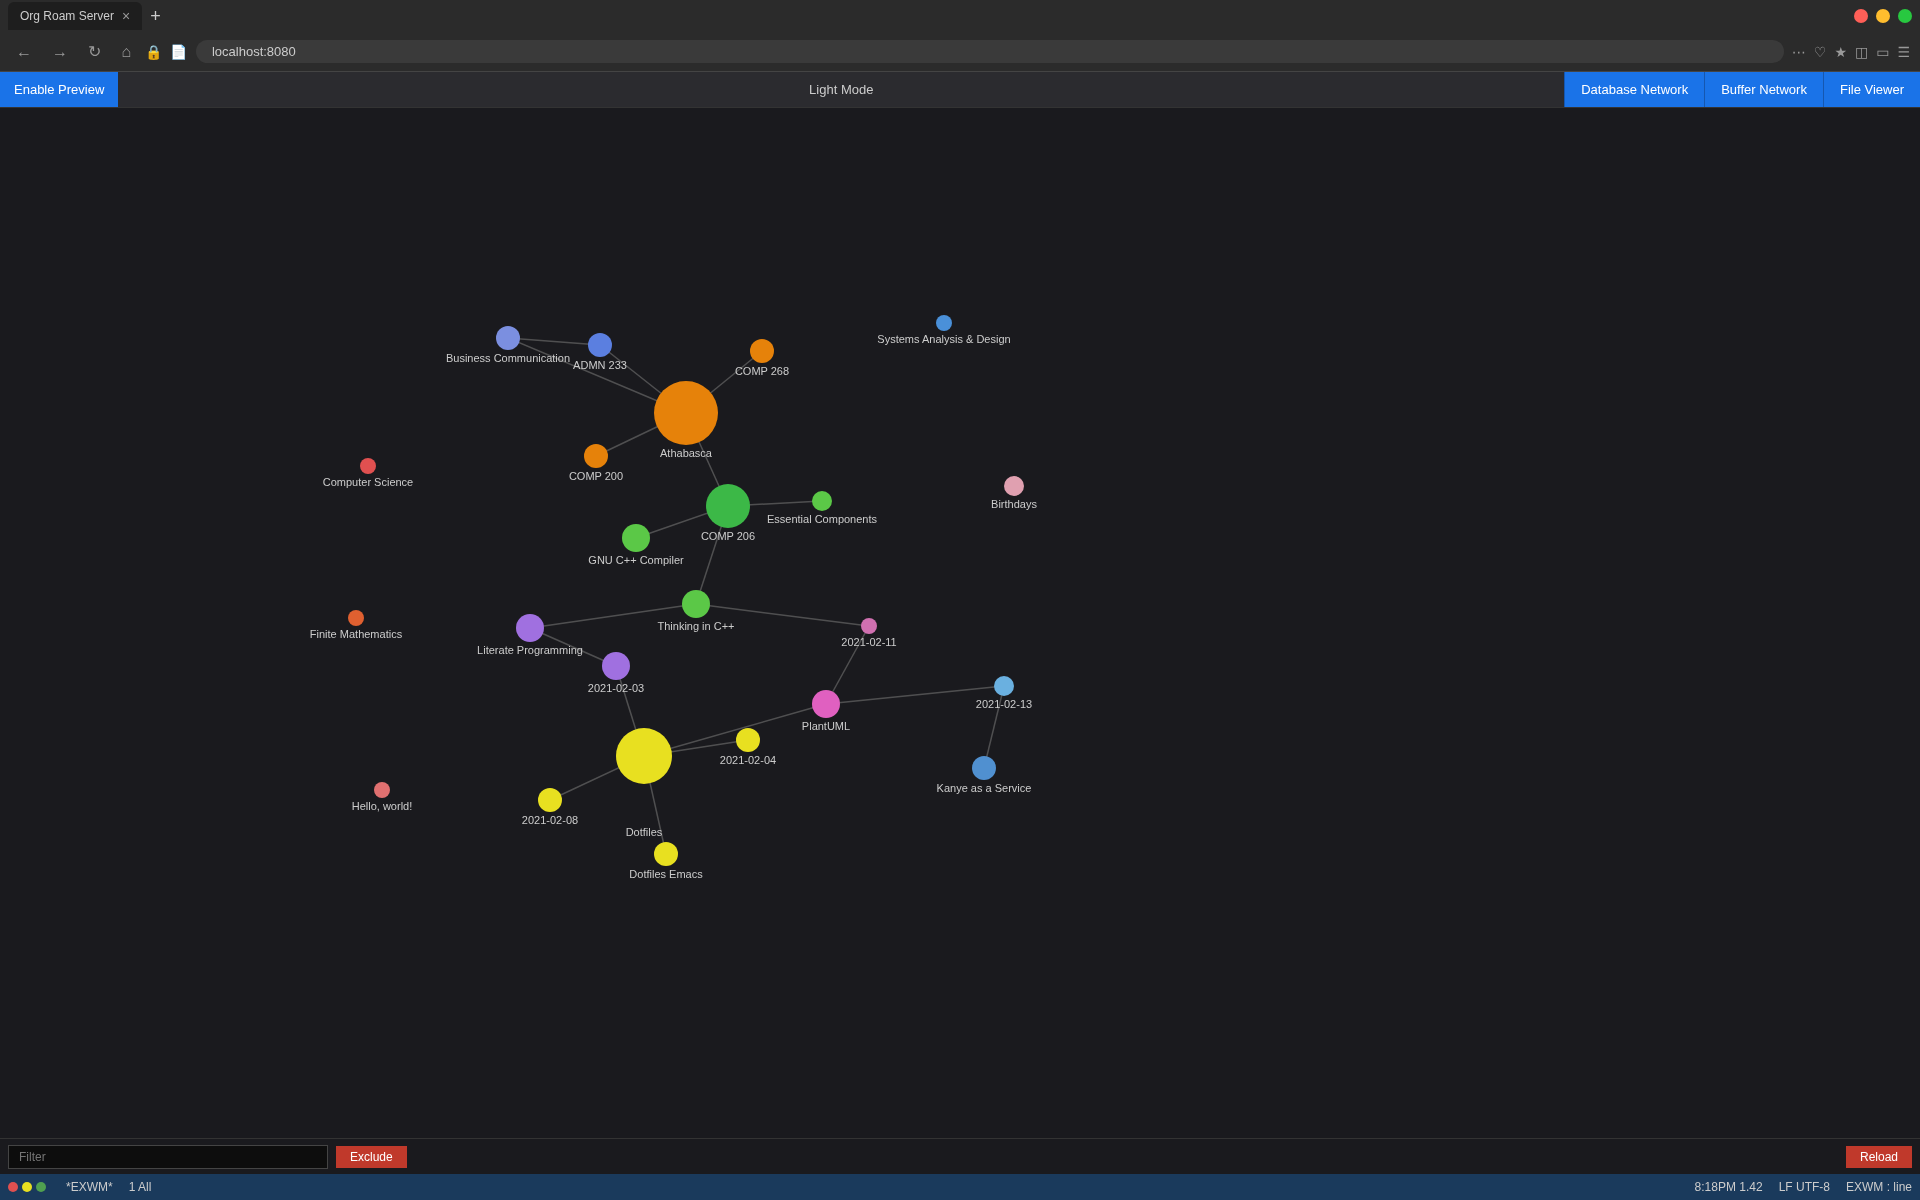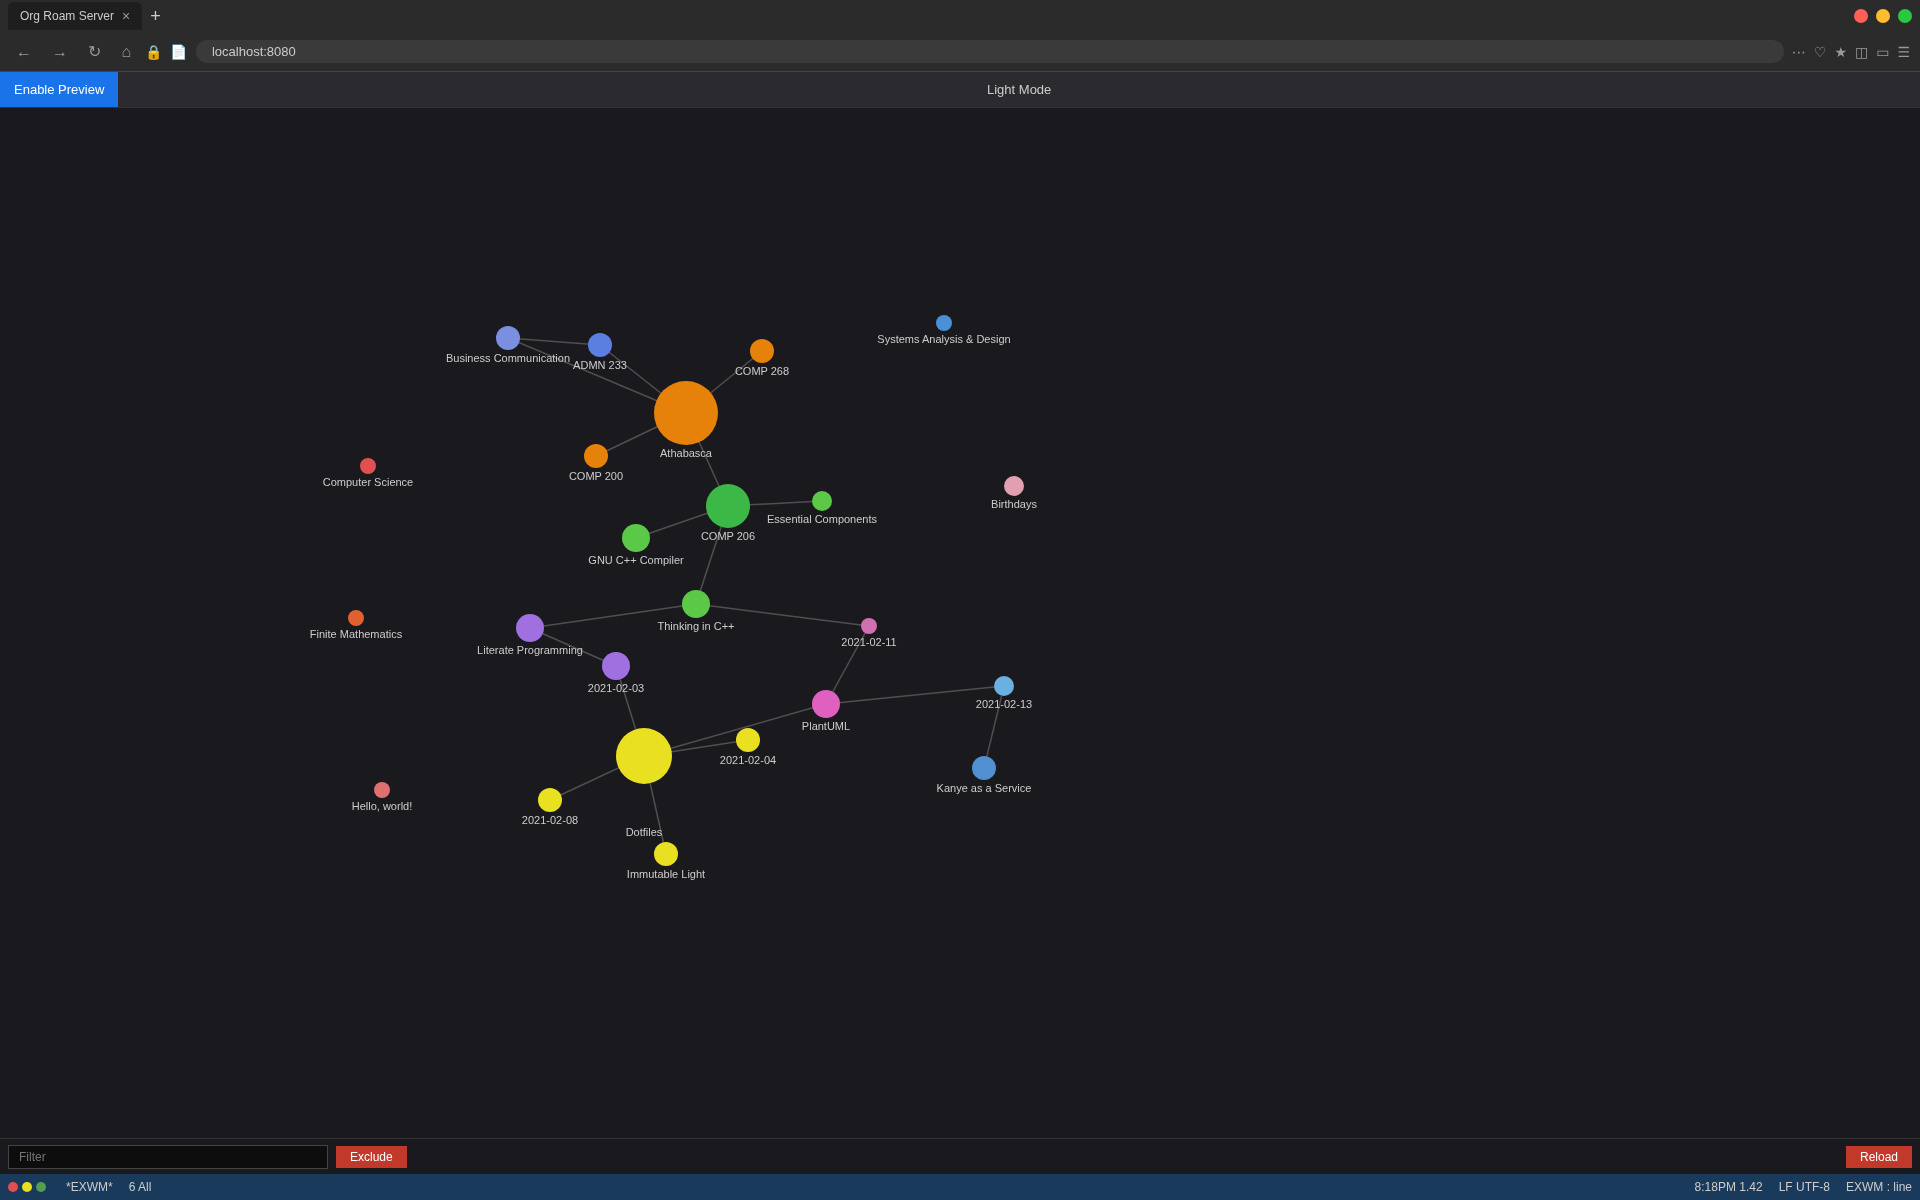--- a/index.html
+++ b/index.html
@@ -223,20 +223,25 @@
     <span>★</span>
     <span>◫</span>
     <span>▭</span>
     <span>☰</span>
   </div>
 </div>
 
 <div class="app-toolbar">
   <button class="toolbar-btn">Enable Preview</button>
   <div class="toolbar-center">Light Mode</div>
+  <div class="toolbar-right">
+    <button class="toolbar-right-btn active">Database Network</button>
+    <button class="toolbar-right-btn">Buffer Network</button>
+    <button class="toolbar-right-btn">File Viewer</button>
+  </div>
 </div>
 
 <div class="graph-area" id="graph-area">
   <svg class="graph-svg" id="graph-svg">
       <line x1="686" y1="305" x2="600" y2="237" stroke="#666" stroke-width="1.5" opacity="0.7"></line>
       <line x1="686" y1="305" x2="762" y2="243" stroke="#666" stroke-width="1.5" opacity="0.7"></line>
       <line x1="686" y1="305" x2="508" y2="230" stroke="#666" stroke-width="1.5" opacity="0.7"></line>
       <line x1="686" y1="305" x2="596" y2="348" stroke="#666" stroke-width="1.5" opacity="0.7"></line>
       <line x1="686" y1="305" x2="728" y2="398" stroke="#666" stroke-width="1.5" opacity="0.7"></line>
       <line x1="728" y1="398" x2="822" y2="393" stroke="#666" stroke-width="1.5" opacity="0.7"></line>
@@ -345,37 +350,37 @@
       <div style="position: absolute; left: 550px; top: 692px;">
         <div class="node" style="width: 24px; height: 24px; background: rgb(232, 224, 32); left: 0px; top: 0px; transform: translate(-50%, -50%);"></div>
         <div class="node-label" style="left: 0px; top: 14px; transform: translateX(-50%);">2021-02-08</div>
       </div>
       <div style="position: absolute; left: 382px; top: 682px;">
         <div class="node" style="width: 16px; height: 16px; background: rgb(224, 112, 112); left: 0px; top: 0px; transform: translate(-50%, -50%);"></div>
         <div class="node-label" style="left: 0px; top: 10px; transform: translateX(-50%);">Hello, world!</div>
       </div>
       <div style="position: absolute; left: 666px; top: 746px;">
         <div class="node" style="width: 24px; height: 24px; background: rgb(232, 224, 32); left: 0px; top: 0px; transform: translate(-50%, -50%);"></div>
-        <div class="node-label" style="left: 0px; top: 14px; transform: translateX(-50%);">Immutable Light</div>
+        <div class="node-label" style="left: 0px; top: 14px; transform: translateX(-50%);">Dotfiles Emacs</div>
       </div>
     </div>
 </div>
 
 <div class="bottom-filter-bar">
   <input class="filter-input" type="text" placeholder="Filter" style="">
   <button class="exclude-btn">Exclude</button>
   <button class="reload-btn">Reload</button>
 </div>
 
 <div class="status-bar">
   <div class="status-dots">
     <div class="status-dot" style="background:#e05050;"></div>
     <div class="status-dot" style="background:#e8e020;"></div>
     <div class="status-dot" style="background:#50a050;"></div>
   </div>
   <span>*EXWM*</span>
-  <span>6 All</span>
+  <span>1 All</span>
   <div class="status-right">
     <span>8:18PM 1.42</span>
     <span>LF UTF-8</span>
     <span>EXWM : line</span>
   </div>
 </div>
 
 </body></html>

